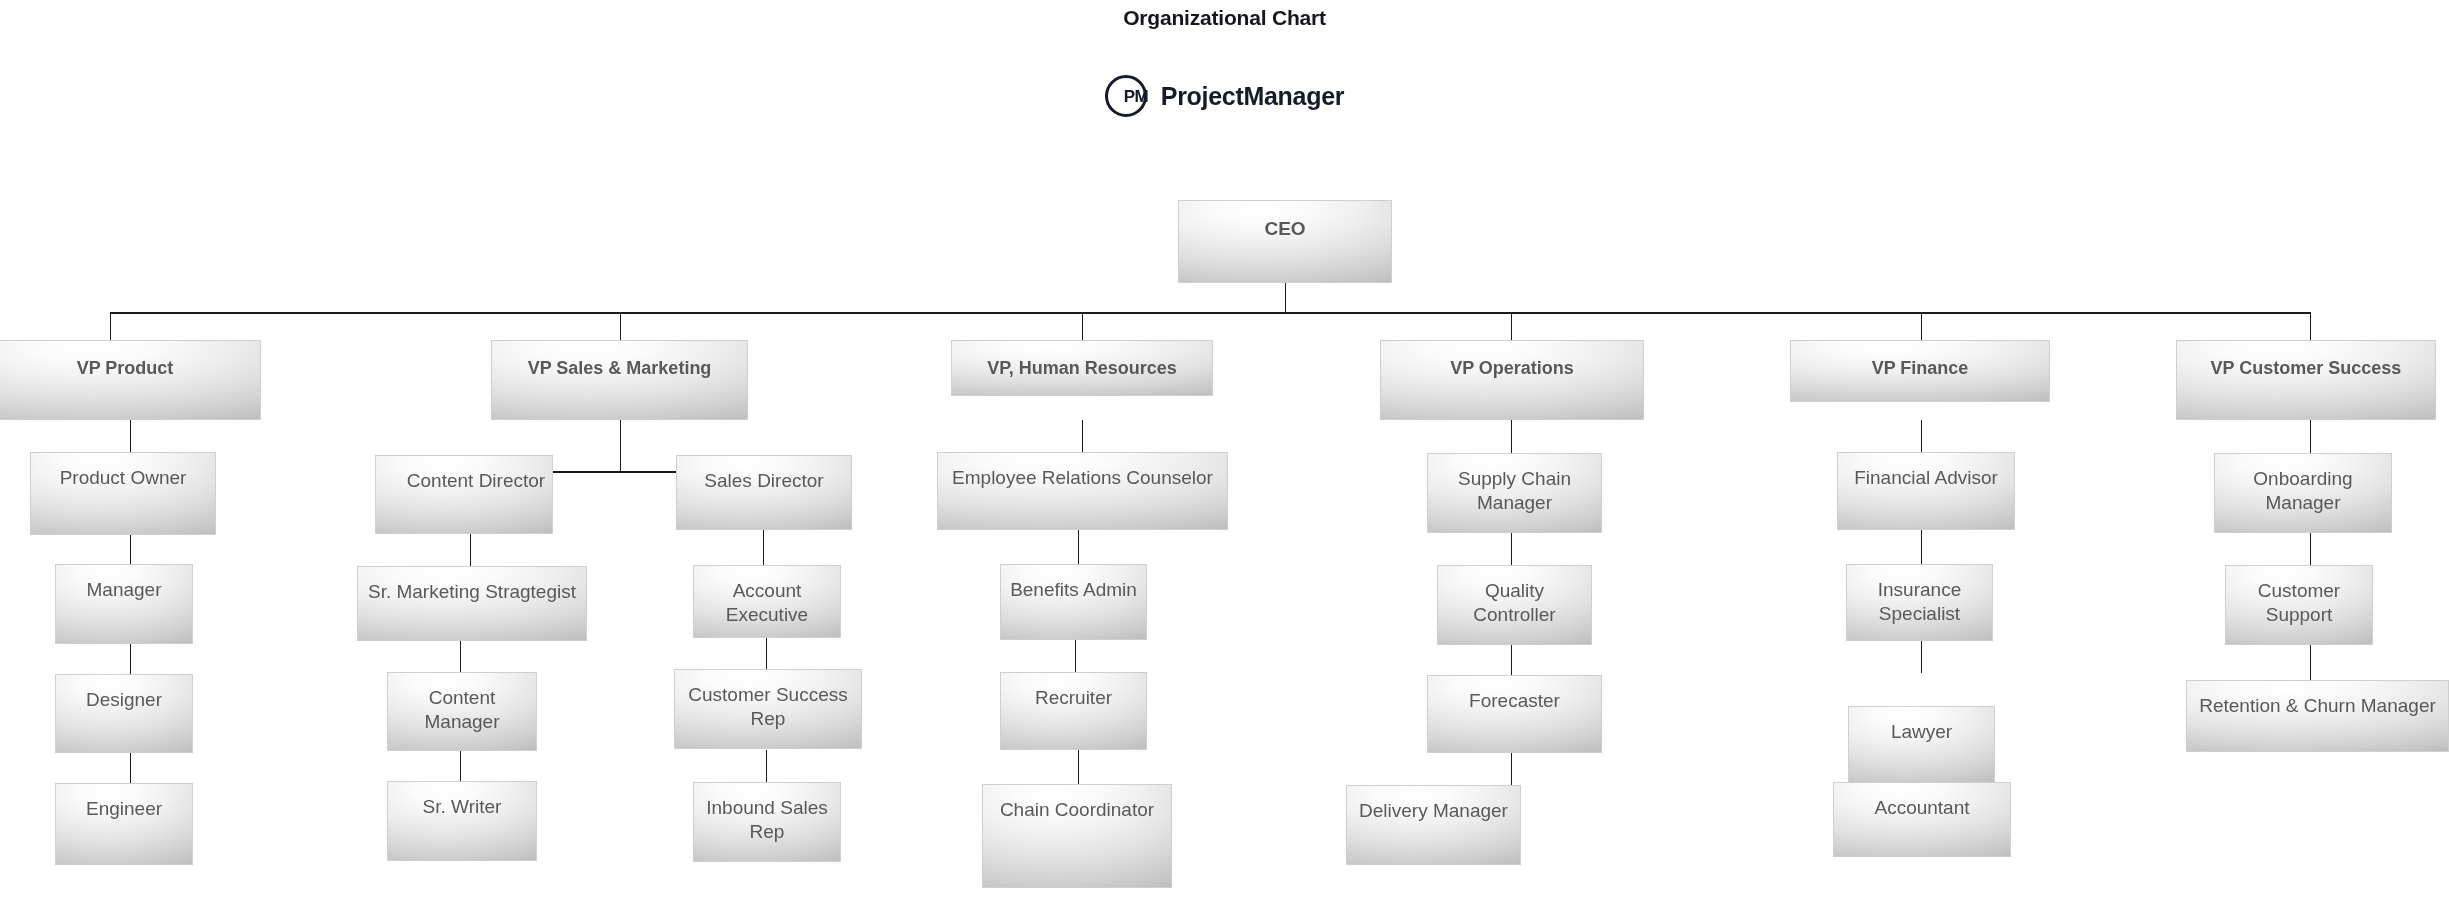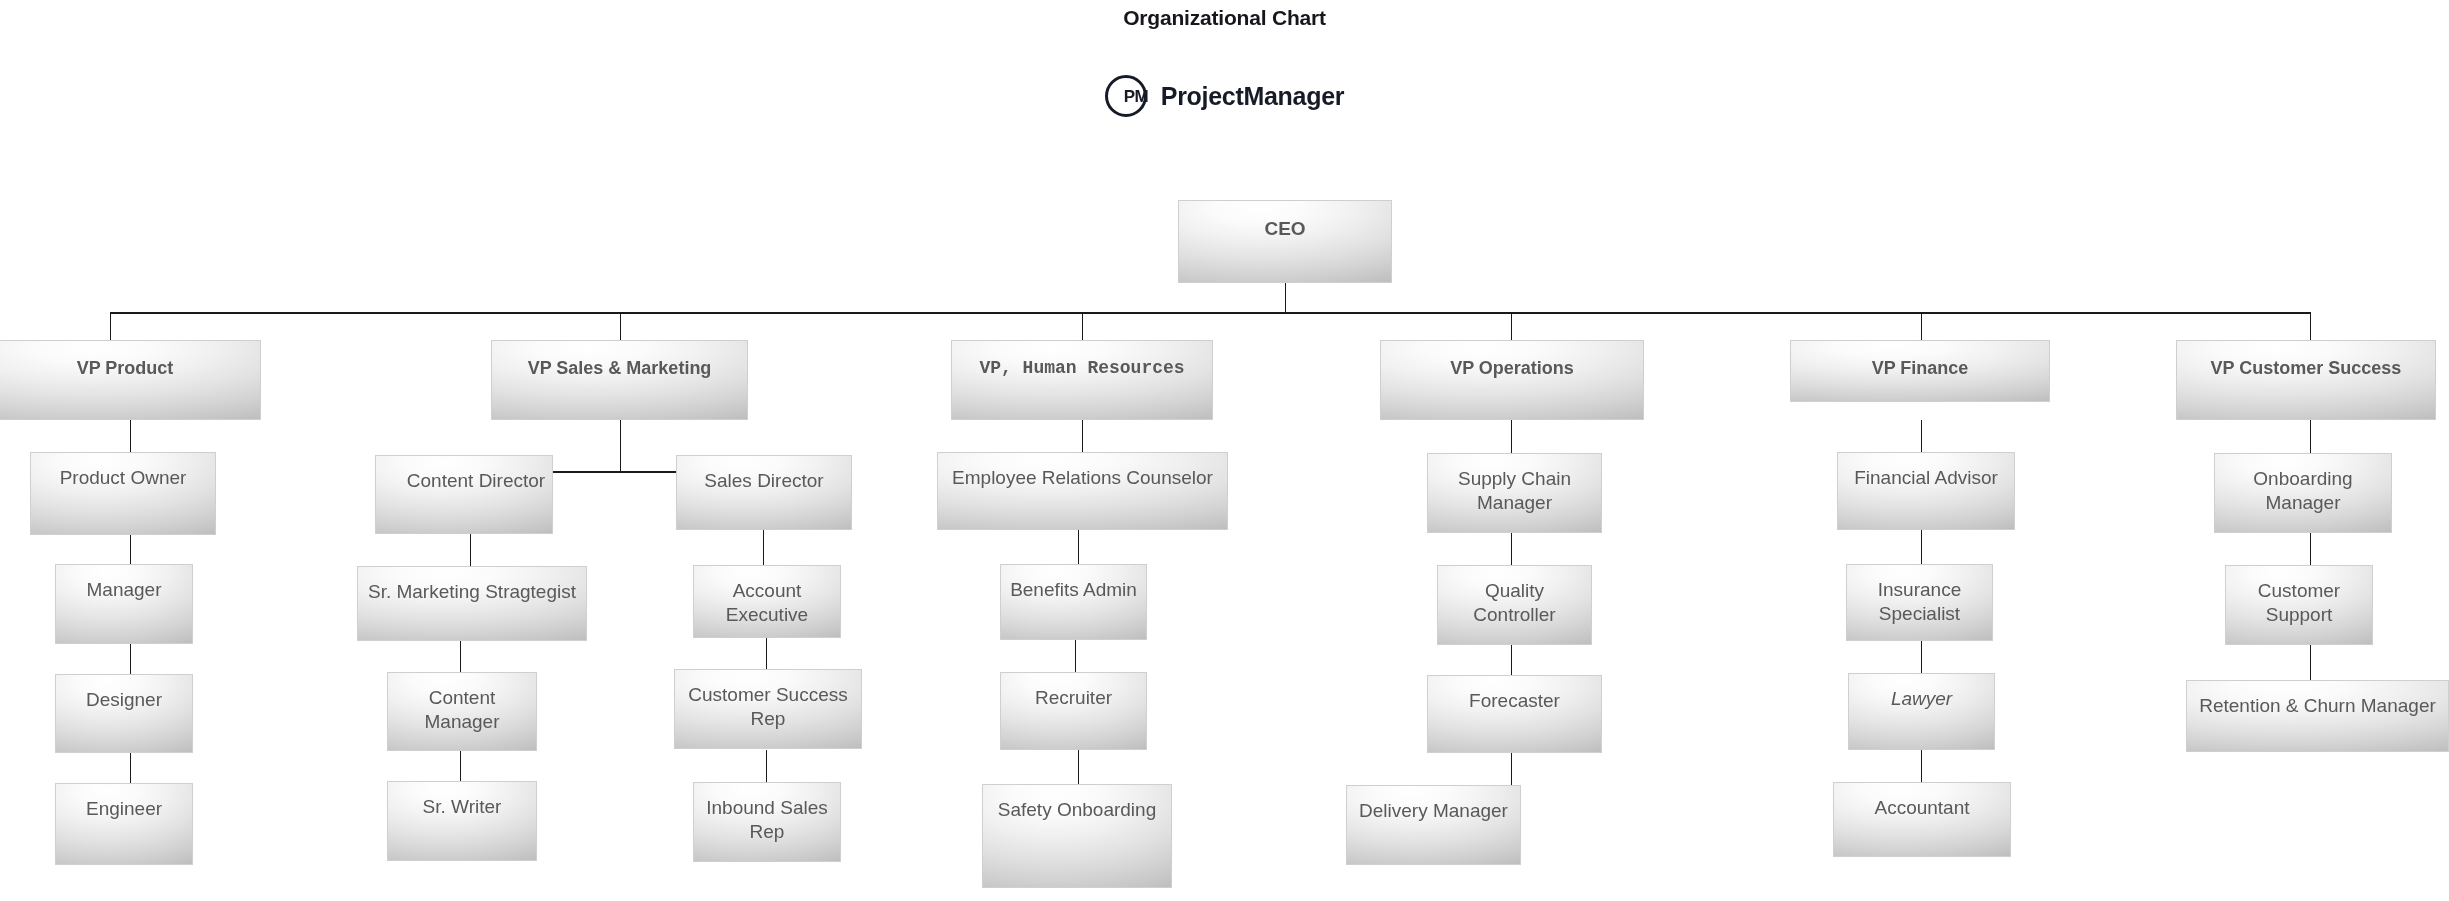--- a/index.html
+++ b/index.html
@@ -215,34 +215,34 @@
   <div class="node lvl" style="left:693px; top:565px; width:148px; height:73px;">
     <span class="label">Account Executive</span>
   </div>
   <div class="node lvl" style="left:674px; top:669px; width:188px; height:80px;">
     <span class="label">Customer Success Rep</span>
   </div>
   <div class="node lvl" style="left:693px; top:782px; width:148px; height:80px;">
     <span class="label">Inbound Sales Rep</span>
   </div>
 
-  <div class="node vp" style="left:951px; top:340px; width:262px; height:80px;font-family:Liberation Mono, monospace;">
+  <div class="node vp" style="left:951px; top:340px; width:262px; height:56px;">
     <span class="label">VP, Human Resources</span>
   </div>
   <div class="node lvl" style="left:937px; top:452px; width:291px; height:78px;">
     <span class="label">Employee Relations Counselor</span>
   </div>
   <div class="node lvl" style="left:1000px; top:564px; width:147px; height:76px;">
     <span class="label">Benefits Admin</span>
   </div>
   <div class="node lvl" style="left:1000px; top:672px; width:147px; height:78px;">
     <span class="label">Recruiter</span>
   </div>
   <div class="node lvl" style="left:982px; top:784px; width:190px; height:104px;">
-    <span class="label">Safety Onboarding</span>
+    <span class="label">Chain Coordinator</span>
   </div>
 
   <div class="node vp" style="left:1380px; top:340px; width:264px; height:80px;">
     <span class="label">VP Operations</span>
   </div>
   <div class="node lvl" style="left:1427px; top:453px; width:175px; height:80px;">
     <span class="label">Supply Chain Manager</span>
   </div>
   <div class="node lvl" style="left:1437px; top:565px; width:155px; height:80px;">
     <span class="label">Quality Controller</span>
@@ -256,21 +256,21 @@
 
   <div class="node vp" style="left:1790px; top:340px; width:260px; height:62px;">
     <span class="label">VP Finance</span>
   </div>
   <div class="node lvl" style="left:1837px; top:452px; width:178px; height:78px;">
     <span class="label">Financial Advisor</span>
   </div>
   <div class="node lvl" style="left:1846px; top:564px; width:147px; height:77px;">
     <span class="label">Insurance Specialist</span>
   </div>
-  <div class="node lvl" style="left:1848px; top:673px; width:147px; height:77px;font-style:italic;">
+  <div class="node lvl" style="left:1848px; top:706px; width:147px; height:77px;">
     <span class="label">Lawyer</span>
   </div>
   <div class="node lvl" style="left:1833px; top:782px; width:178px; height:75px;">
     <span class="label">Accountant</span>
   </div>
 
   <div class="node vp" style="left:2176px; top:340px; width:260px; height:80px;">
     <span class="label">VP Customer Success</span>
   </div>
   <div class="node lvl" style="left:2214px; top:453px; width:178px; height:80px;">

